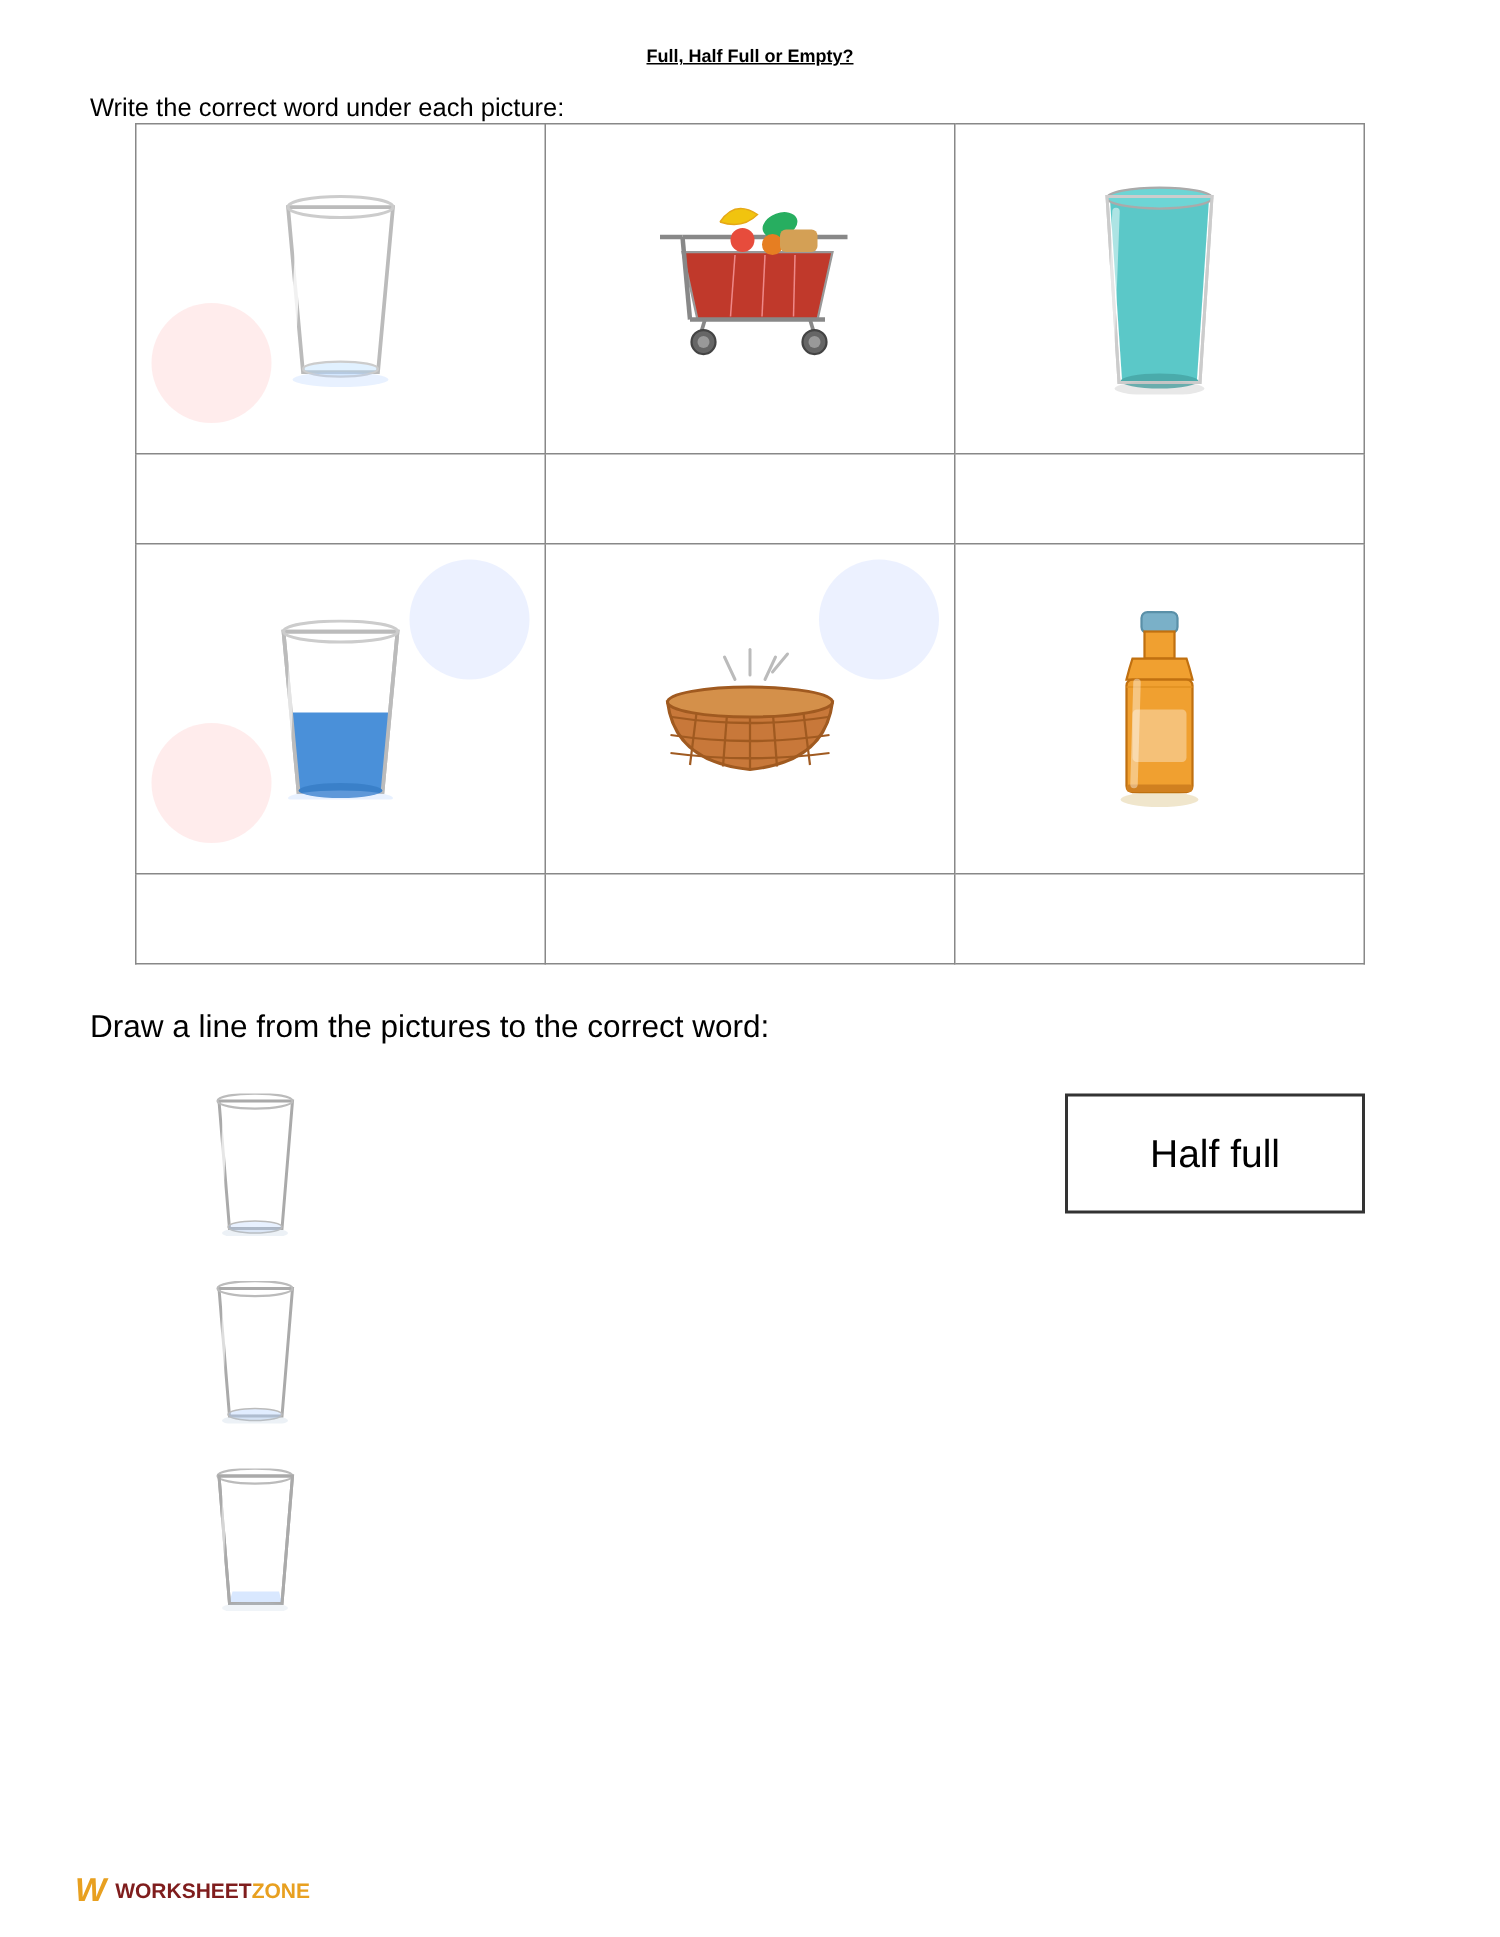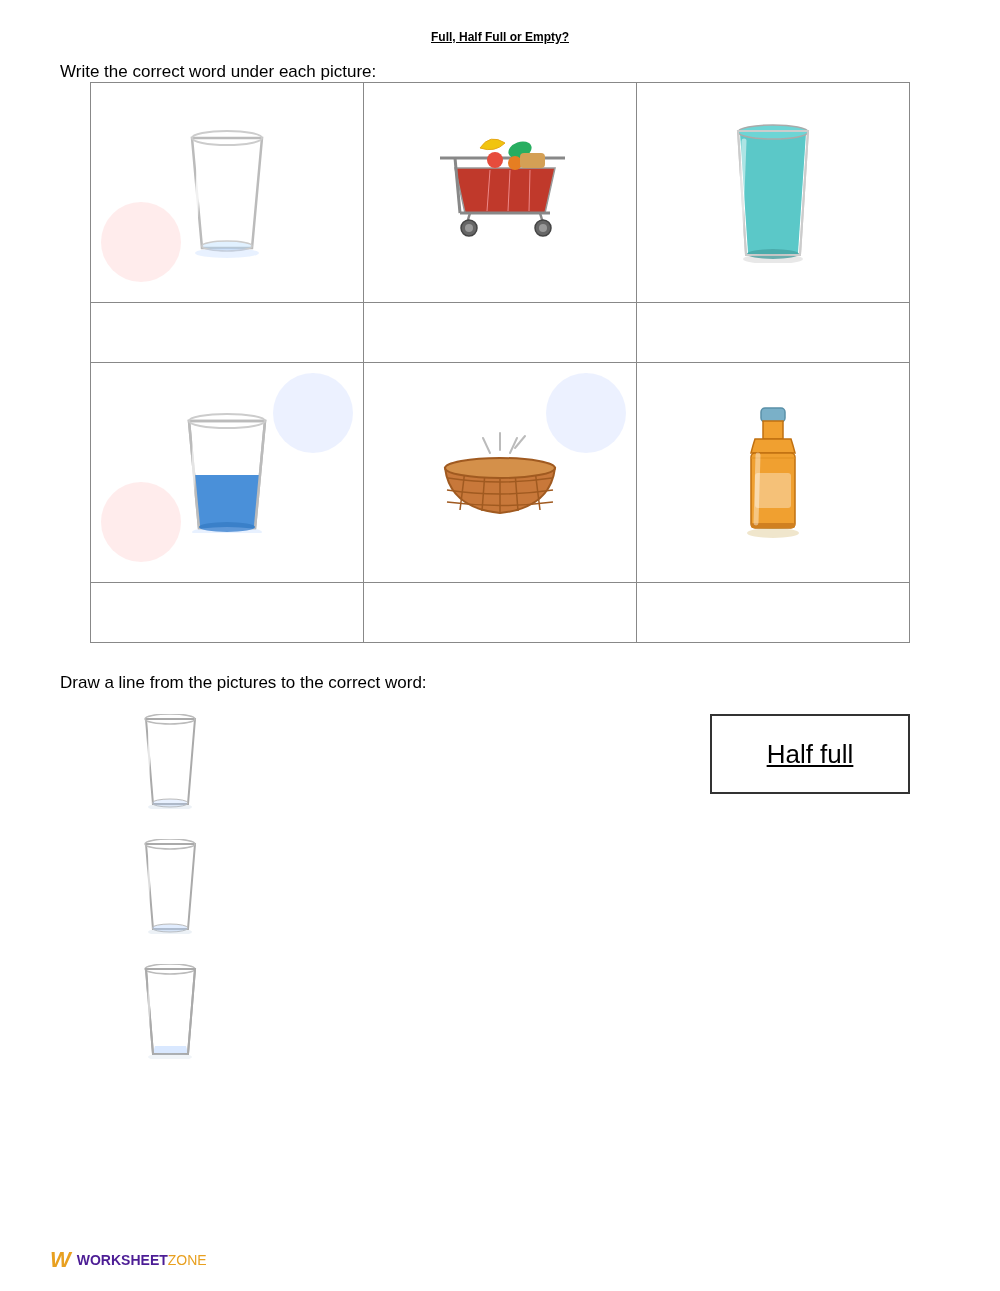--- a/index.html
+++ b/index.html
@@ -38,22 +38,22 @@
     }
     .grid-table td.answer-row {
       height: 60px;
     }
 
     
     .section2 {
       margin-top: 10px;
     }
     .section2-instruction {
-      font-size: 17px;
-      margin-bottom: 21px;
+      font-size: 21px;
+      margin-bottom: 32px;
     }
     .matching-area {
       display: flex;
       align-items: flex-start;
       gap: 0;
       position: relative;
       width: 820px;
       margin: 0 auto;
     }
     .pictures-col {
@@ -63,21 +63,20 @@
       width: 160px;
       align-items: center;
     }
     .words-col {
       display: flex;
       flex-direction: column;
       gap: 30px;
       position: absolute;
       right: 0;
       top: 0;
-      text-decoration: underline;
     }
     .word-box {
       border: 2px solid #333;
       width: 200px;
       height: 80px;
       display: flex;
       align-items: center;
       justify-content: center;
       font-size: 26px;
       background: #fff;
@@ -93,26 +92,26 @@
       gap: 6px;
       font-size: 14px;
     }
     .footer-w {
       font-size: 22px;
       font-weight: bold;
       color: #e8a020;
       font-style: italic;
     }
     .footer-brand span:first-child {
-      color: #4c1d95;
+      color: #7f1d1d;
       font-weight: bold;
     }
     .footer-brand span:last-child {
       color: #e8a020;
-      font-weight: normal;
+      font-weight: bold;
     }
 
     
     .blob-pink {
       position: absolute;
       width: 80px; height: 80px;
       border-radius: 50%;
       background: rgba(255,180,180,0.25);
       bottom: 20px; left: 10px;
       z-index: 0;

